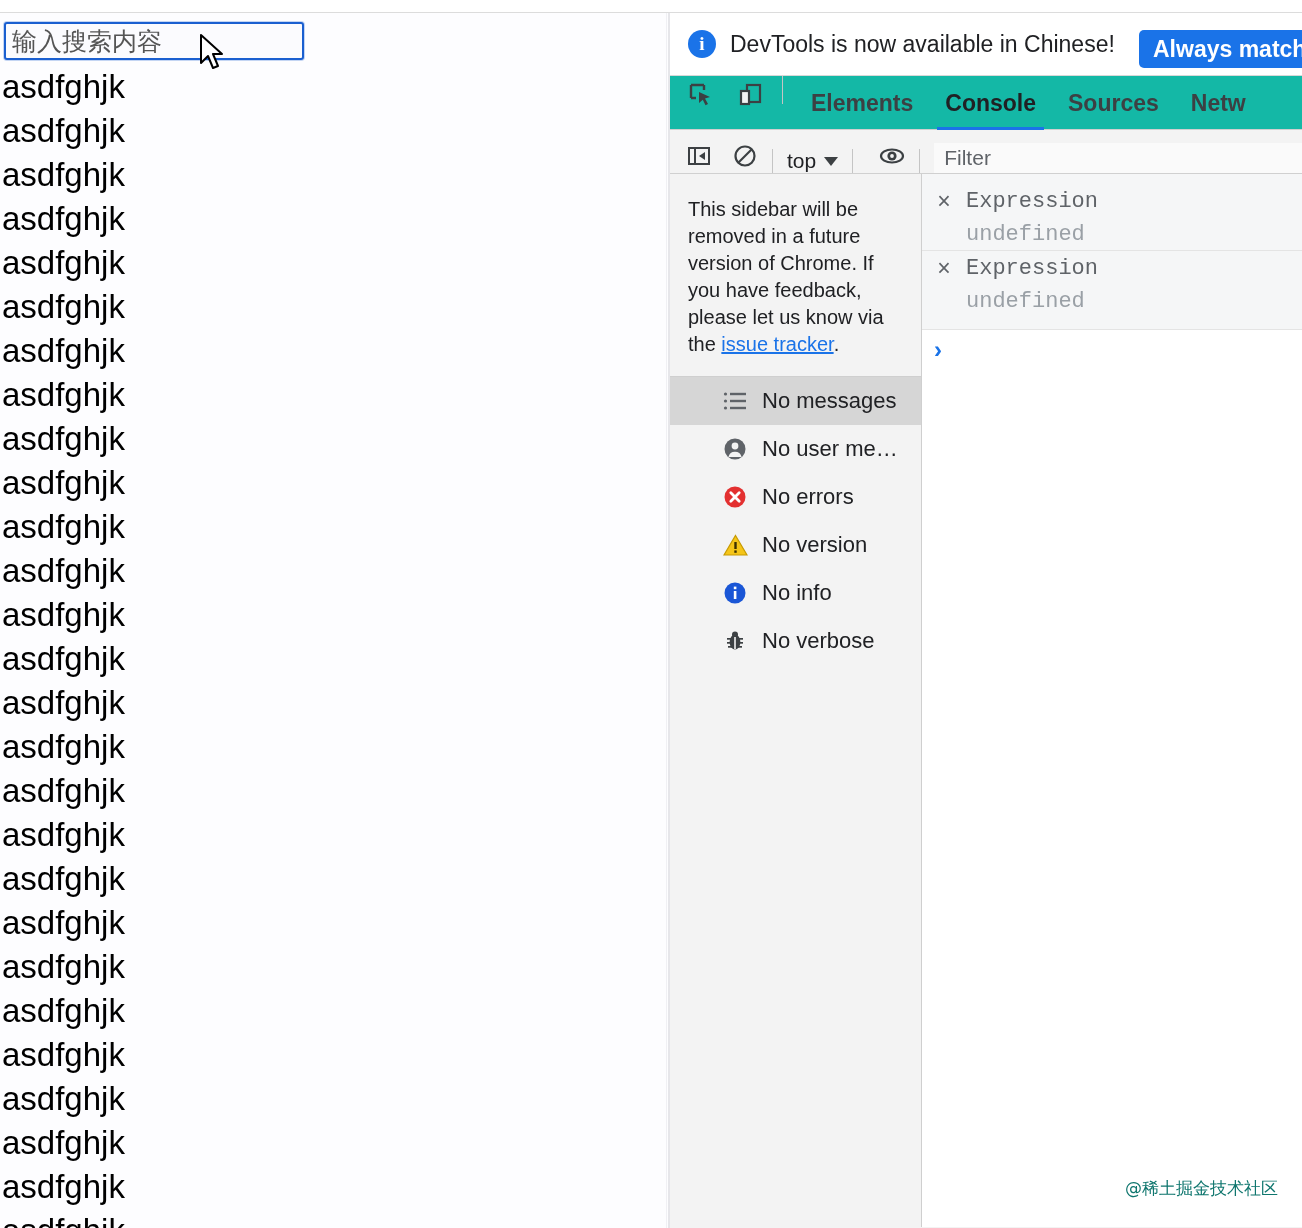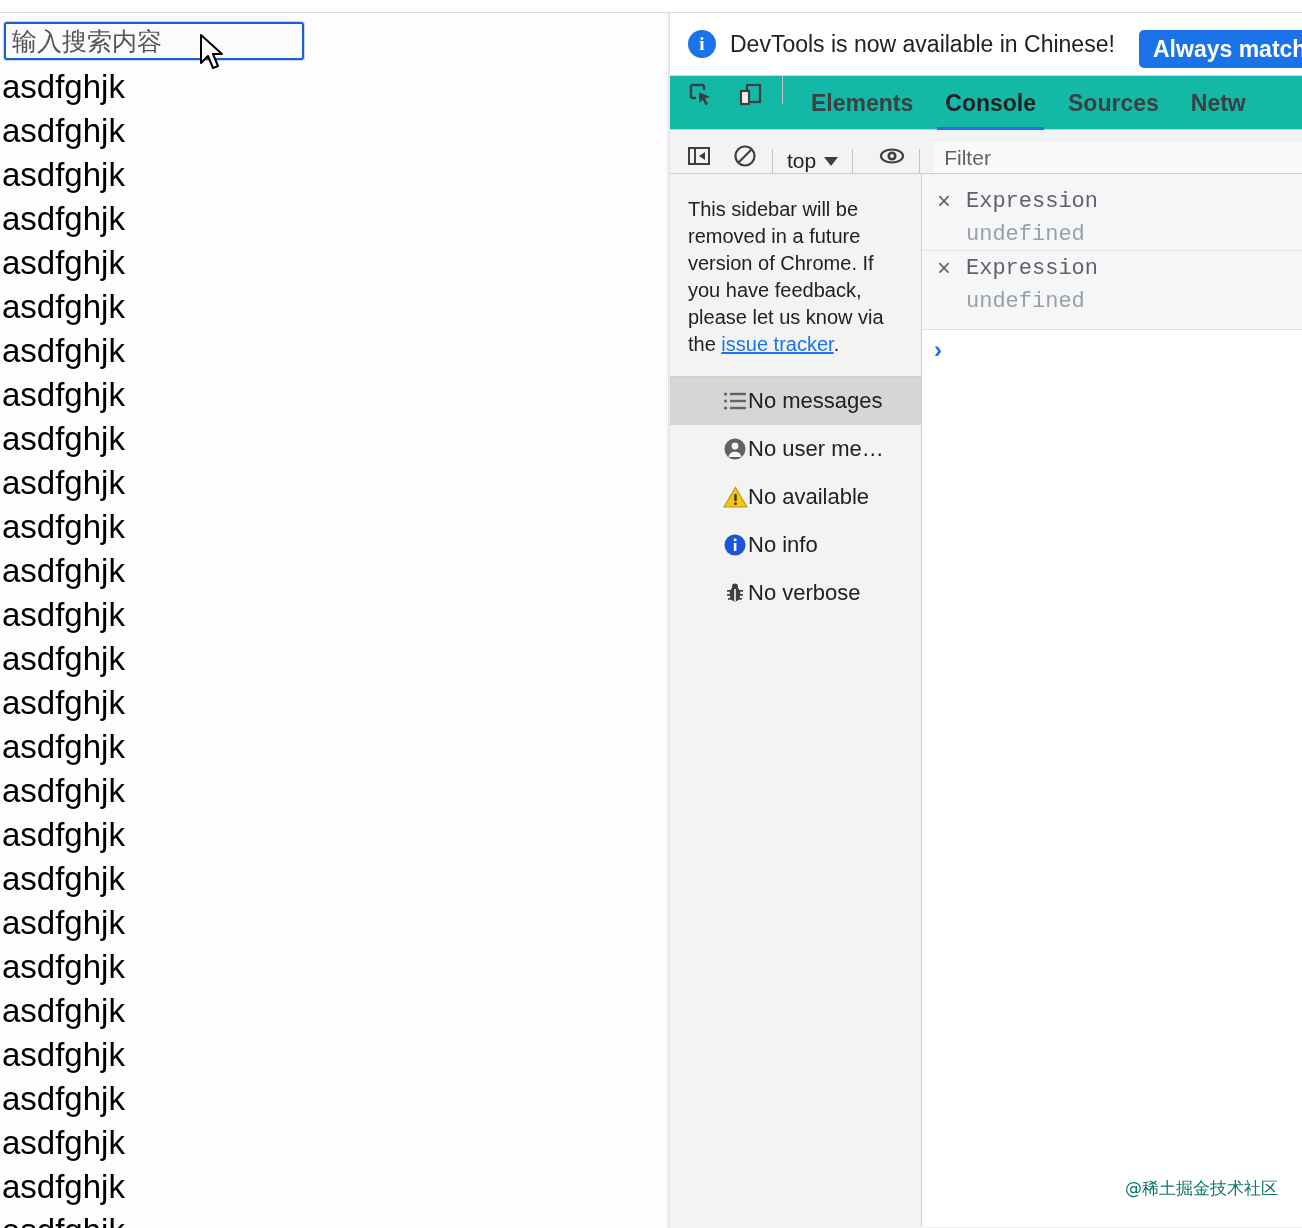--- a/index.html
+++ b/index.html
@@ -262,20 +262,21 @@
     color: #202124;
     border-bottom: 1px solid #cfcfcf;
   }
   .sidebar-note a {
     color: #1a73e8;
     text-decoration: underline;
   }
   .sb-item {
     display: flex;
     align-items: center;
+    gap: 14px;
     height: 48px;
     padding-left: 52px;
     font-size: 22px;
     color: #202124;
     cursor: pointer;
     white-space: nowrap;
     overflow: hidden;
   }
   .sb-item.selected {
     background: #d6d6d6;
@@ -488,30 +489,39 @@
           <span class="sb-icon">
             <svg width="24" height="24" viewBox="0 0 24 24">
               <circle cx="12" cy="12" r="10.5" fill="#5f6368"></circle>
               <circle cx="12" cy="9" r="3.4" fill="#f3f3f3"></circle>
               <path d="M5.4 20 a6.8 6.8 0 0 1 13.2 0 z" fill="#f3f3f3"></path>
             </svg>
           </span>
           <span>No user me…</span>
         </div>
 
+        <div class="sb-item">
+          <span class="sb-icon">
+            <svg width="24" height="24" viewBox="0 0 24 24">
+              <circle cx="12" cy="12" r="10.5" fill="#e33030"></circle>
+              <path d="M7.8 7.8 L16.2 16.2 M16.2 7.8 L7.8 16.2" stroke="#ffffff" stroke-width="2.8" stroke-linecap="round"></path>
+            </svg>
+          </span>
+          <span>No errors</span>
+        </div>
 
         <div class="sb-item">
           <span class="sb-icon">
             <svg width="25" height="23" viewBox="0 0 25 23">
               <path d="M12.5 1.5 L24 21 L1 21 Z" fill="#f5c518" stroke="#c79a00" stroke-width="1.2"></path>
               <rect x="11.3" y="8" width="2.4" height="7" fill="#3c3000"></rect>
               <rect x="11.3" y="16.4" width="2.4" height="2.4" fill="#3c3000"></rect>
             </svg>
           </span>
-          <span>No available</span>
+          <span>No version</span>
         </div>
 
         <div class="sb-item">
           <span class="sb-icon">
             <svg width="24" height="24" viewBox="0 0 24 24">
               <circle cx="12" cy="12" r="10.5" fill="#1a56d6"></circle>
               <rect x="10.8" y="10" width="2.6" height="8" fill="#ffffff"></rect>
               <rect x="10.8" y="5.6" width="2.6" height="2.6" fill="#ffffff"></rect>
             </svg>
           </span>

